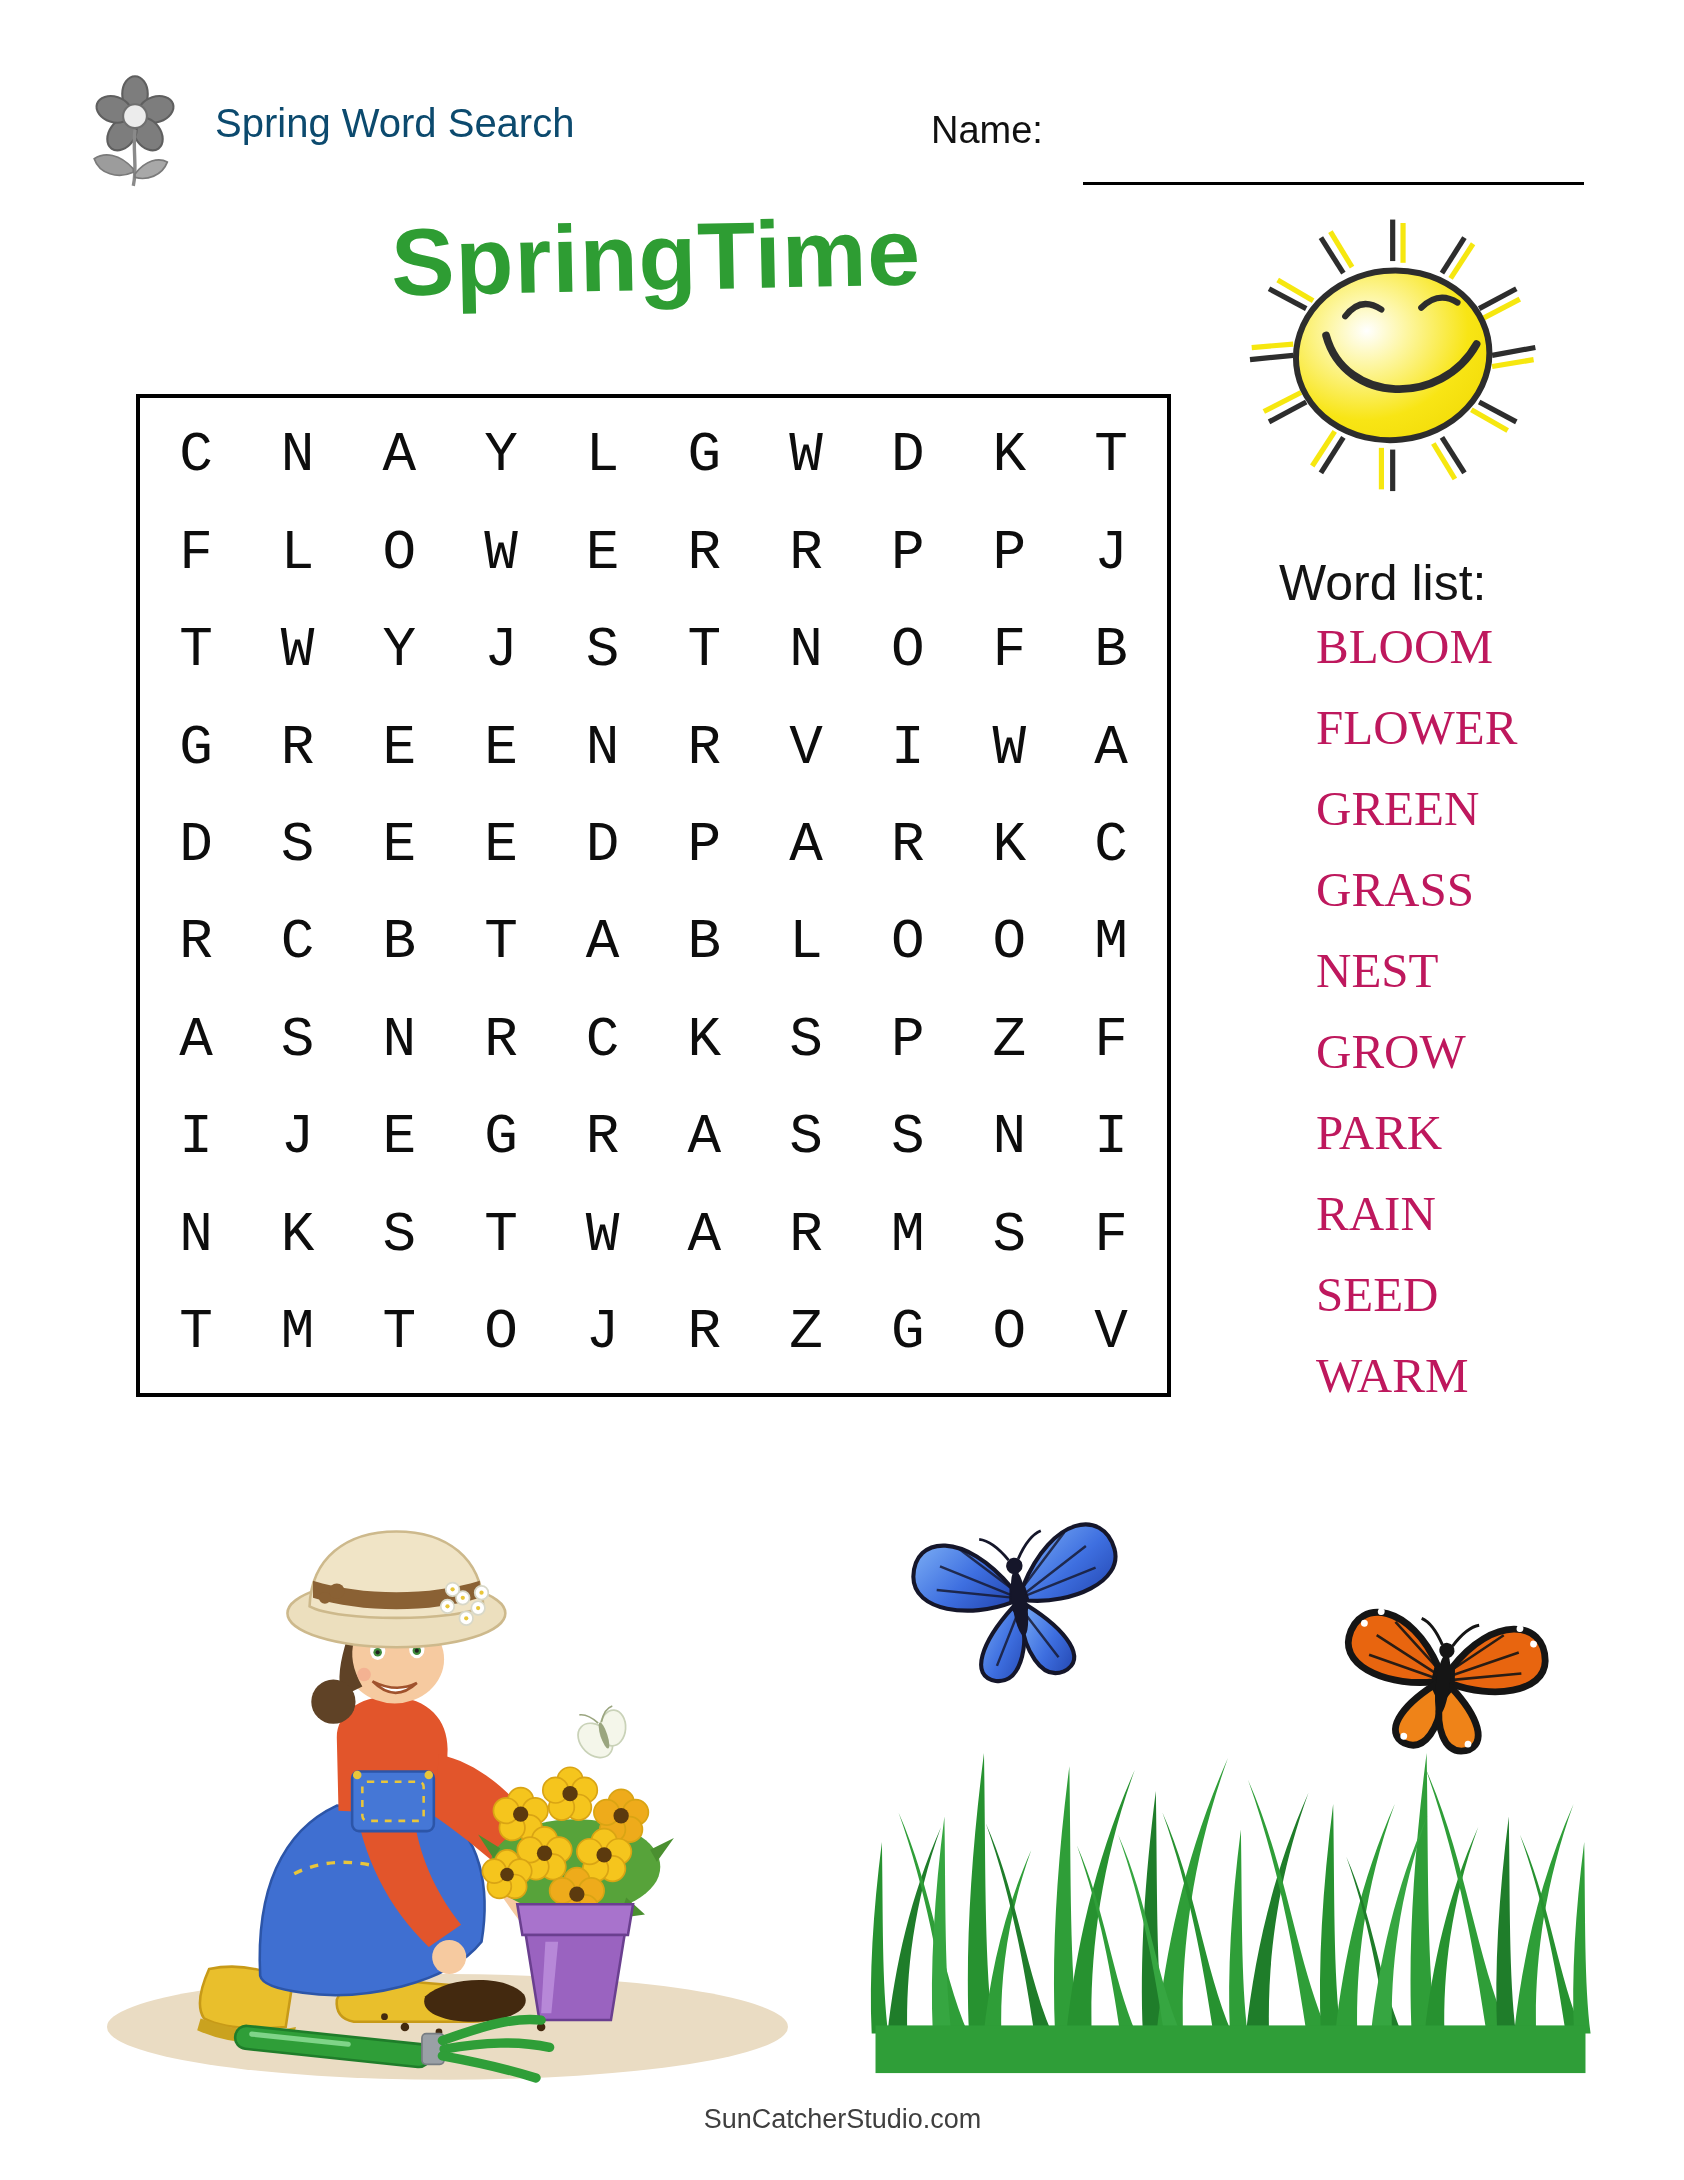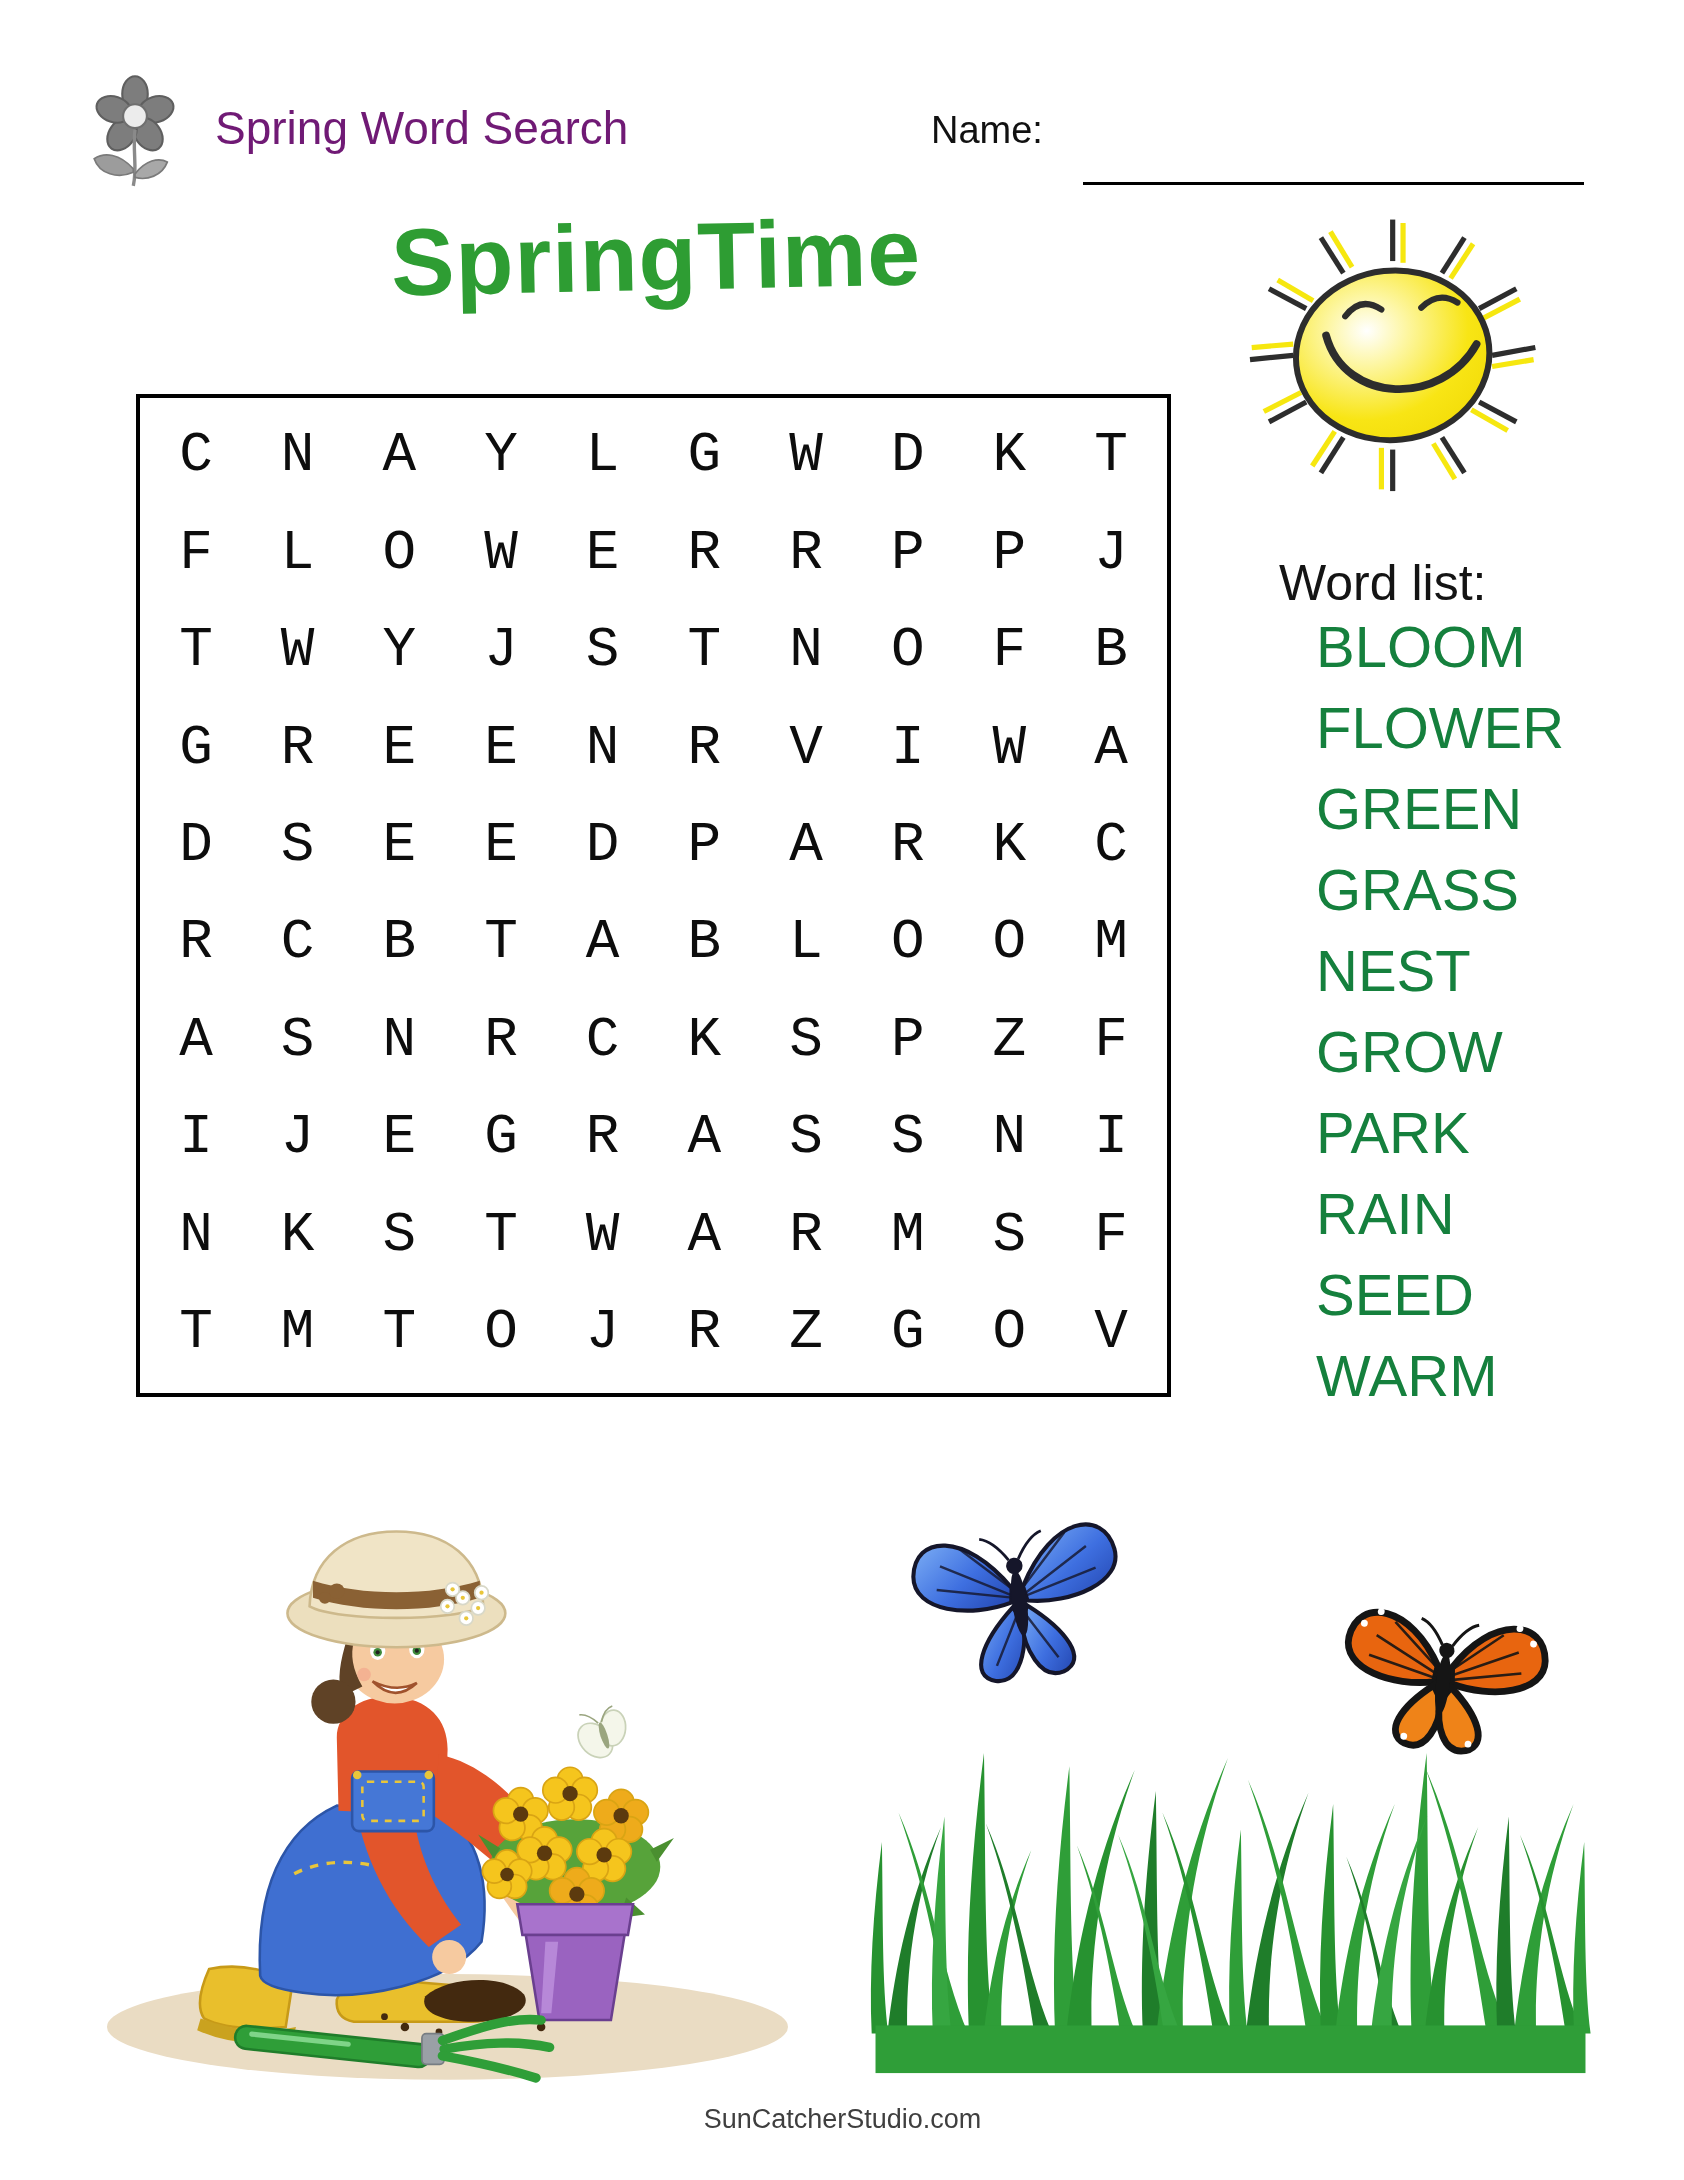--- a/index.html
+++ b/index.html
@@ -1,21 +1,21 @@
 <!DOCTYPE html>
 <html style="font-size:13.6px"><head>
 <meta charset="utf-8">
 <style>
   html,body{margin:0;padding:0;background:#fff;}
   .page{position:relative;width:1685px;height:2181px;background:#ffffff;overflow:hidden;
         font-family:"Liberation Sans",sans-serif;color:#1b1b1b;}
 
   
   .logo{position:absolute;left:83px;top:72px;width:104px;height:119px;}
-  .header-title{position:absolute;left:215px;top:101px;font-size:46px;color:#701a75;}
+  .header-title{position:absolute;left:215px;top:101px;font-size:40px;color:#0c4a6e;}
   .name-row{position:absolute;left:931px;top:109px;font-size:38px;color:#111;}
   .name-line{position:absolute;left:1083px;top:182px;width:501px;height:0;
              border-bottom:3.4px solid #000;}
 
   
   .puzzle-title{position:absolute;left:0;top:203px;width:1312px;text-align:center;
                 font-size:95px;font-weight:800;letter-spacing:0.9px;color:#2e9d33;
                 transform:rotate(-1.2deg);}
 
   
@@ -23,22 +23,22 @@
            border:4.3px solid #000;box-sizing:border-box;display:grid;
            grid-template-columns:repeat(10,1fr);grid-template-rows:repeat(10,1fr);
            padding:8.5px 5.1px 12px 5.1px;}
   .cell{display:flex;align-items:center;justify-content:center;
         font-family:"Liberation Mono","DejaVu Sans Mono",monospace;
         font-size:56px;font-weight:400;color:#0d0d0d;}
 
   
   .sun{position:absolute;left:1214px;top:204px;width:366px;height:294px;}
   .wordlist-heading{position:absolute;left:1279px;top:526px;font-size:50px;color:#141414;margin-top:28px;}
-  .wordlist{position:absolute;left:1316px;top:606px;font-size:58px;line-height:81px;
-            color:#15803d;}
+  .wordlist{position:absolute;left:1316px;top:606px;font-size:49px;line-height:81px;
+            color:#be185d;font-family:Liberation Serif, serif;}
   .wordlist div{white-space:nowrap;}
 
   
   .girl{position:absolute;left:81px;top:1431px;width:767px;height:664px;}
   .bfly-blue{position:absolute;left:894px;top:1474px;width:247px;height:221px;}
   .bfly-orange{position:absolute;left:1325px;top:1572px;width:239px;height:196px;}
   .grass{position:absolute;left:842px;top:1753px;width:777px;height:332px;}
 
   .footer{position:absolute;left:0;top:2104px;width:100%;text-align:center;
           font-size:27px;color:#3f3f3f;}

